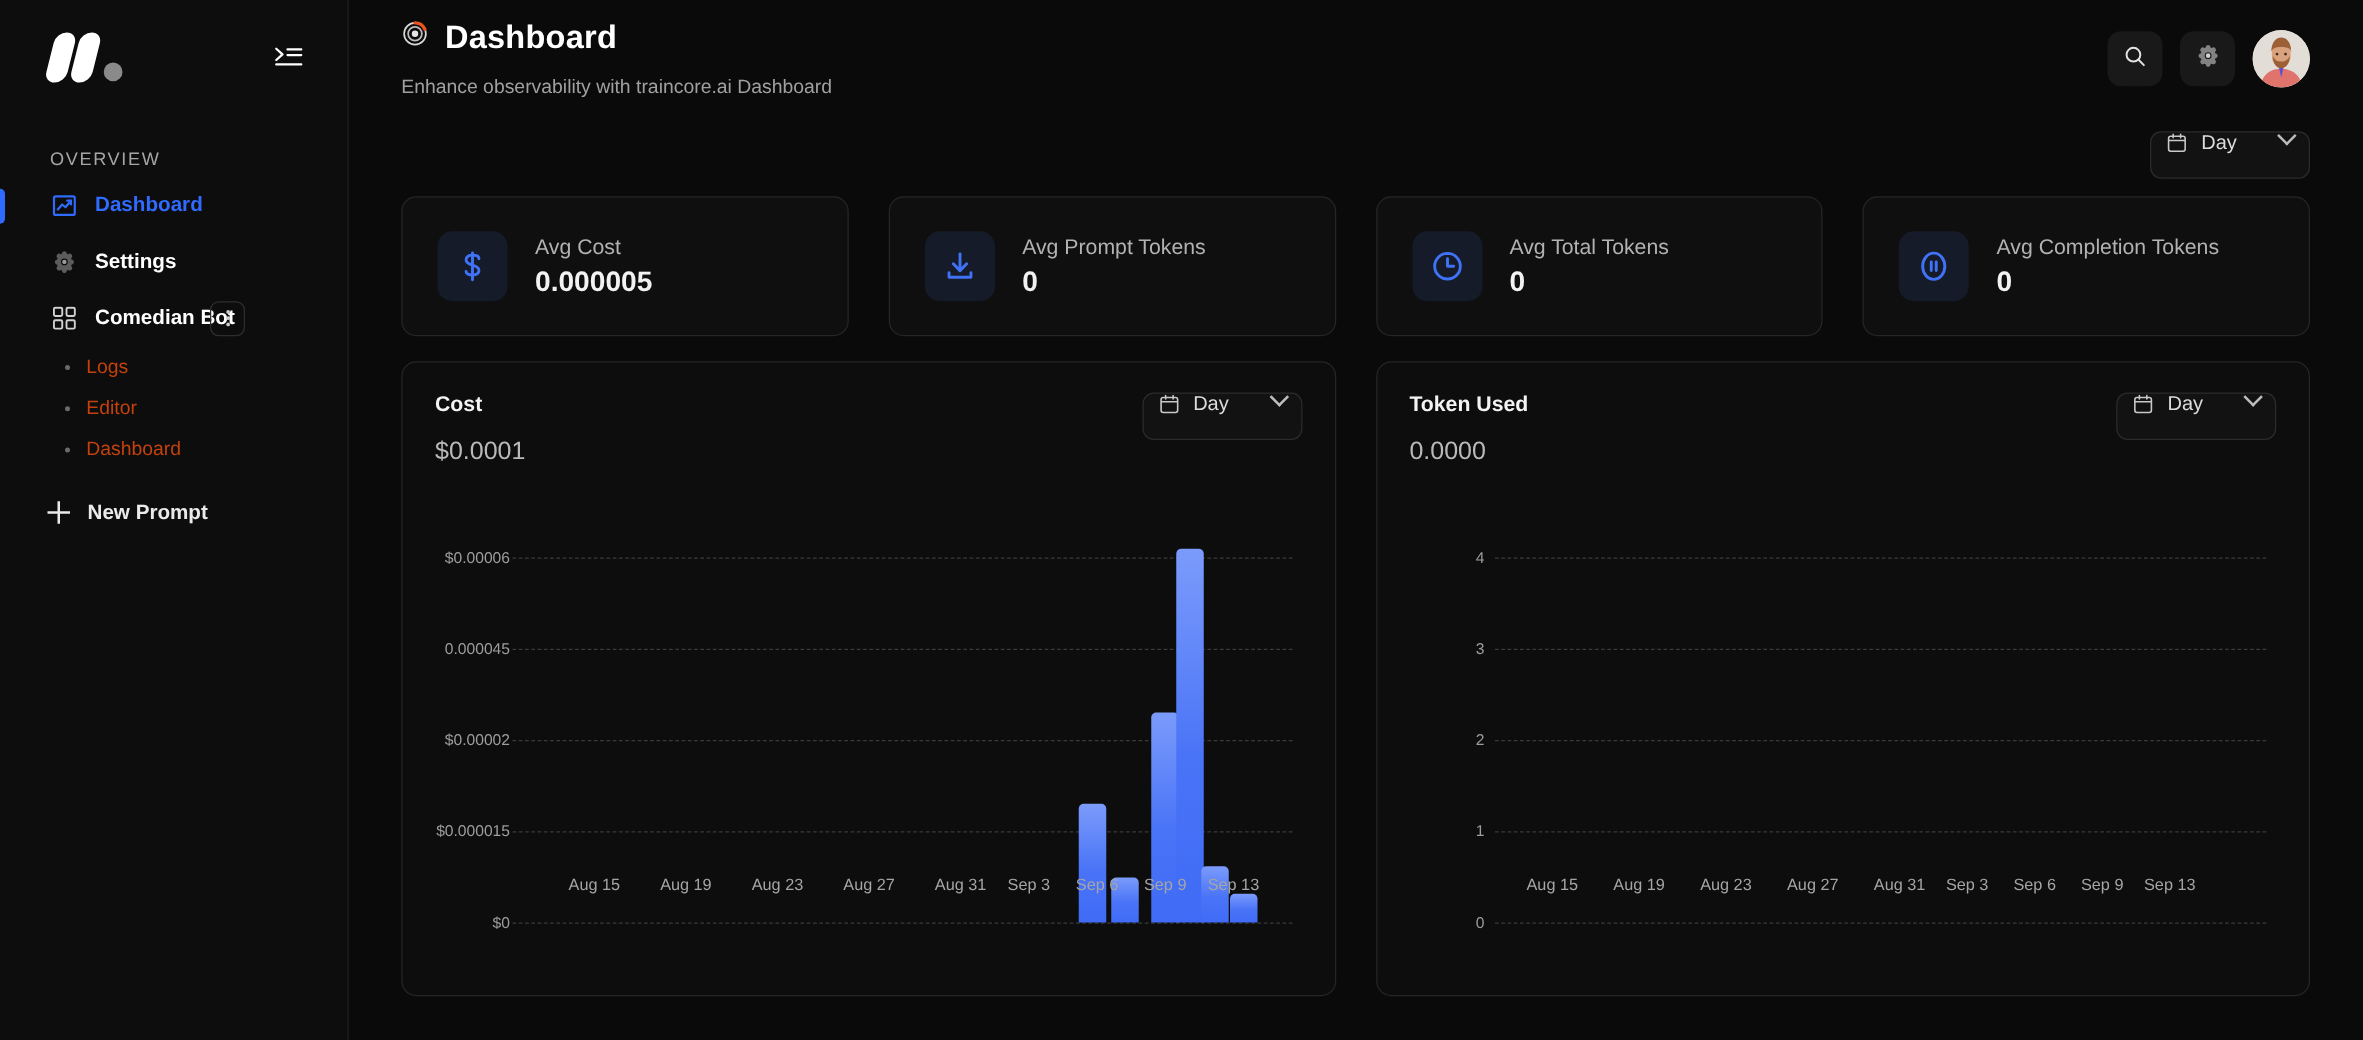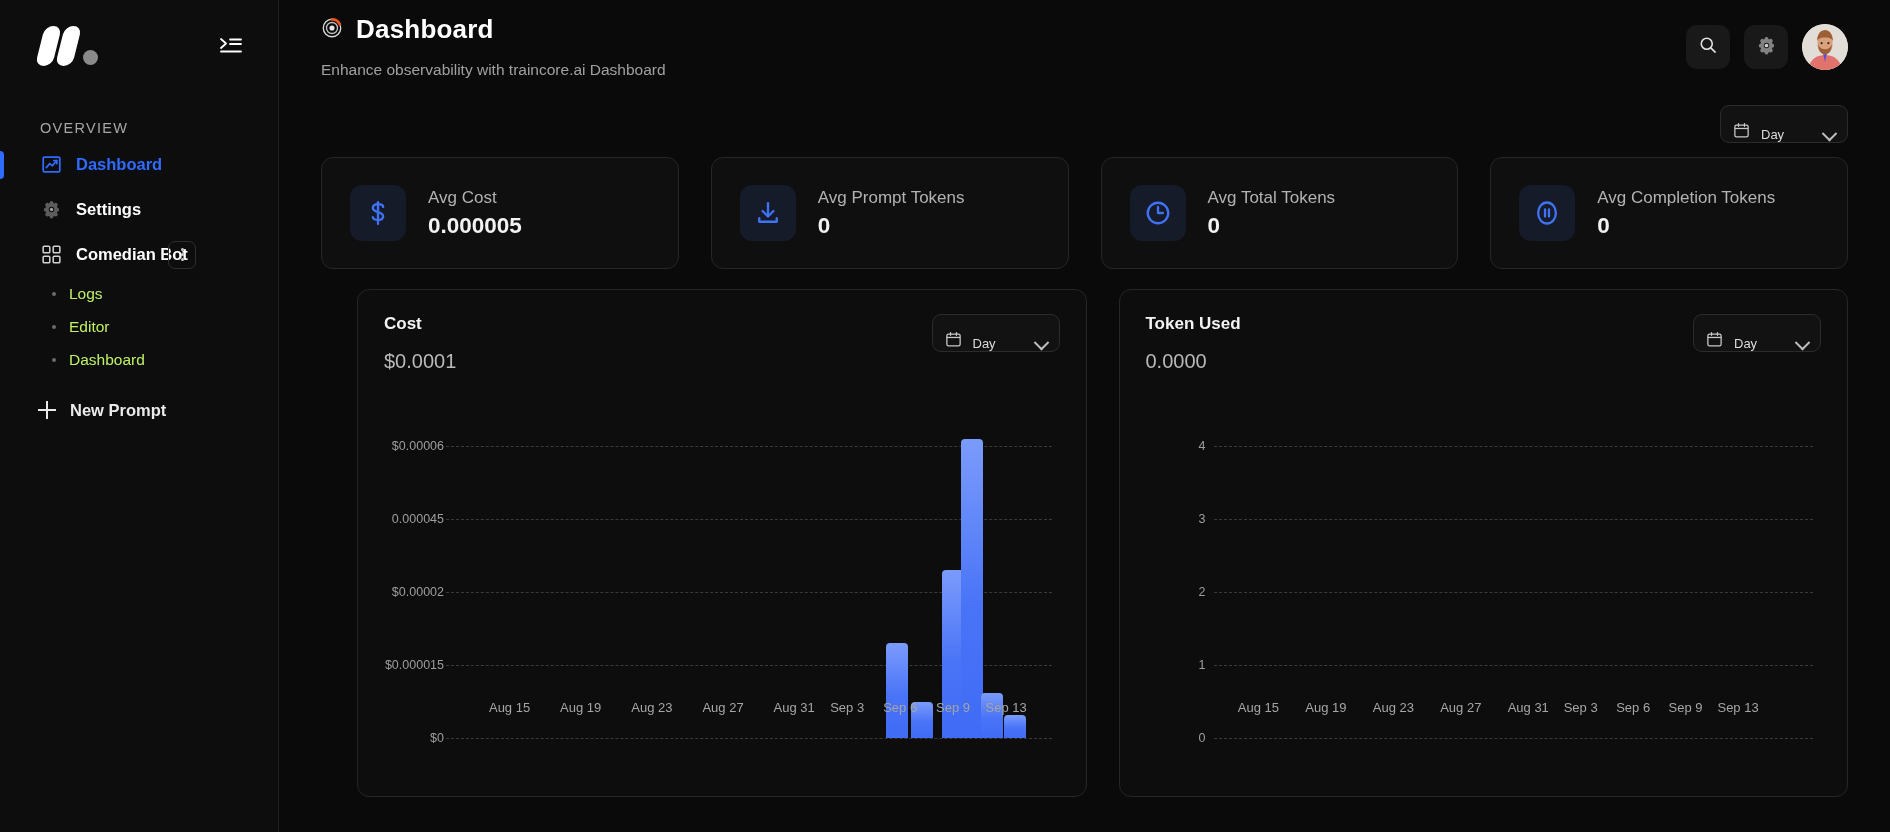--- a/index.html
+++ b/index.html
@@ -53,21 +53,21 @@
     position: absolute; right: 82px; width: 28px; height: 28px;
     border: 1px solid #2e2e2e; border-radius: 7px;
     display: flex; align-items: center; justify-content: center;
     cursor: pointer; gap: 2px; flex-direction: column;
   }
   .kebab-btn i { width: 3px; height: 3px; border-radius: 50%; background: #cfcfcf; display: block; }
 
   .sb-sub {
     display: flex; align-items: center; gap: 13px;
     height: 33px; padding-left: 52px;
-    color: #bef264; font-size: 15.5px; cursor: pointer;
+    color: #c2410c; font-size: 15.5px; cursor: pointer;
   }
   .sb-sub .bullet { width: 4px; height: 4px; border-radius: 50%; background: #6a6a6a; display: block; }
   .sb-new {
     display: flex; align-items: center; gap: 14px;
     height: 44px; padding-left: 38px; margin-top: 12px;
     color: #eaeaea; font-size: 16.5px; font-weight: 700; cursor: pointer;
   }
   .plus { position: relative; width: 18px; height: 18px; flex: 0 0 18px; }
   .plus::before, .plus::after { content:""; position:absolute; background:#eaeaea; }
   .plus::before { left: 0; top: 8px; width: 18px; height: 2px; }
@@ -85,42 +85,42 @@
     display: flex; align-items: center; justify-content: center; cursor: pointer;
   }
   .avatar {
     width: 46px; height: 46px; border-radius: 50%; overflow: hidden; cursor: pointer;
     background: #d9d2cd; display:block; position: relative;
   }
 
   .range-row { display: flex; justify-content: flex-end; margin-top: 26px; }
   .daybtn {
     height: 38px; min-width: 128px; border: 1px solid #2b2b2b; border-radius: 9px;
-    background: #121212; display: flex; align-items: flex-end; gap: 11px;
-    padding: 0 12px; color: #dcdcdc; font-size: 13px; cursor: pointer;
+    background: #121212; display: flex; align-items: flex-start; gap: 11px;
+    padding: 0 12px; color: #dcdcdc; font-size: 16px; cursor: pointer;
   }
   .daybtn .cal { flex: 0 0 17px; }
   .daybtn .lbl { flex: 1 1 auto; }
   .chev { width: 11px; height: 11px; border-right: 2px solid #bdbdbd; border-bottom: 2px solid #bdbdbd; transform: rotate(45deg) translate(-2px,-2px); }
 
   
   .cards { display: flex; gap: 32px; margin-top: 14px; }
   .card {
     flex: 1 1 0; height: 112px; border: 1px solid #262626; border-radius: 12px;
     background: #0f0f0f; display: flex; align-items: center; gap: 22px; padding: 0 28px;
   }
   .card-ico {
     width: 56px; height: 56px; border-radius: 12px; background: #151b29;
     display: flex; align-items: center; justify-content: center; flex: 0 0 56px;
   }
   .card-label { color: #b2b2b2; font-size: 17px; }
   .card-value { color: #f2f2f2; font-size: 22.5px; font-weight: 700; margin-top: 5px; }
 
   
-  .panels { display: flex; gap: 32px; margin-top: 20px; margin-left: 36px; }
+  .panels { display: flex; gap: 32px; margin-top: 20px; }
   .panel {
     flex: 1 1 0; height: 508px; border: 1px solid #262626; border-radius: 12px;
     background: #0d0d0d; padding: 24px 26px 0 26px; position: relative;
   }
   .panel-head { display: flex; justify-content: space-between; align-items: flex-start; }
   .panel-title { color: #f3f3f3; font-size: 17px; font-weight: 700; }
   .panel-sub { color: #b9b9b9; font-size: 20px; margin-top: 16px; }
 
   .plot { position: absolute; left: 26px; right: 26px; top: 120px; bottom: 58px; }
   .grid-line {

